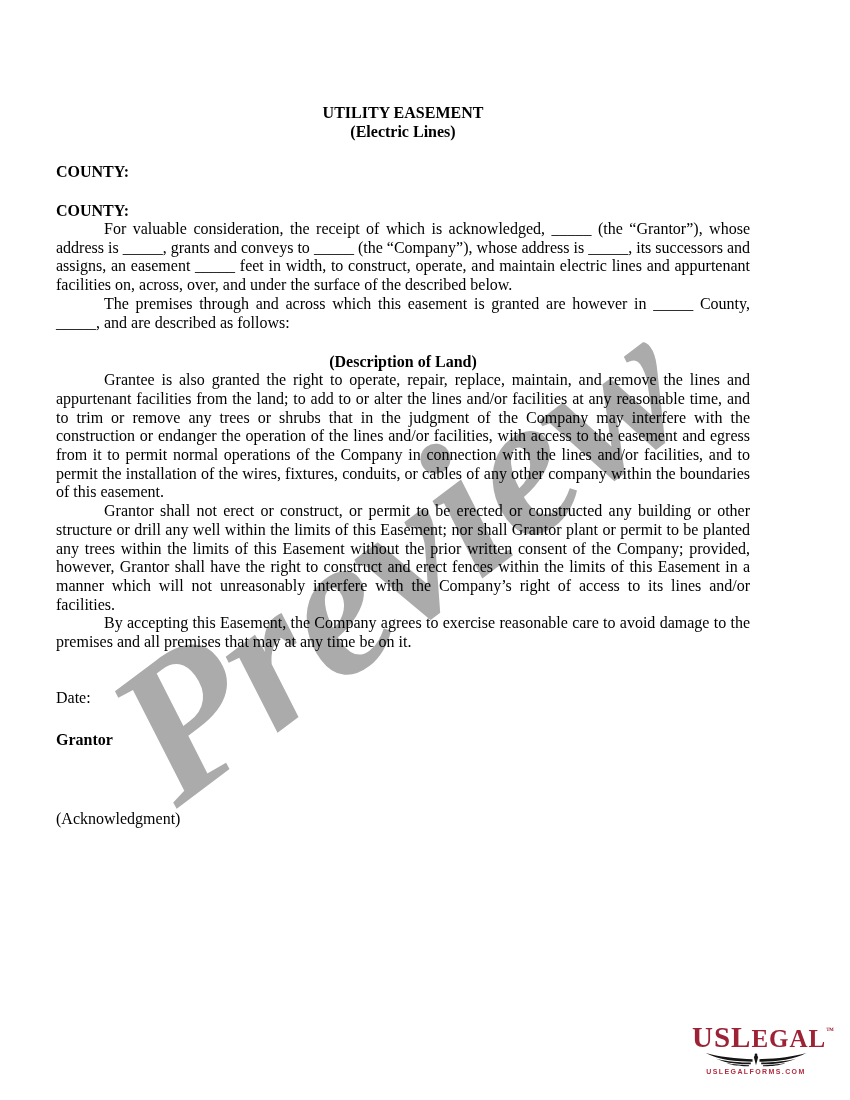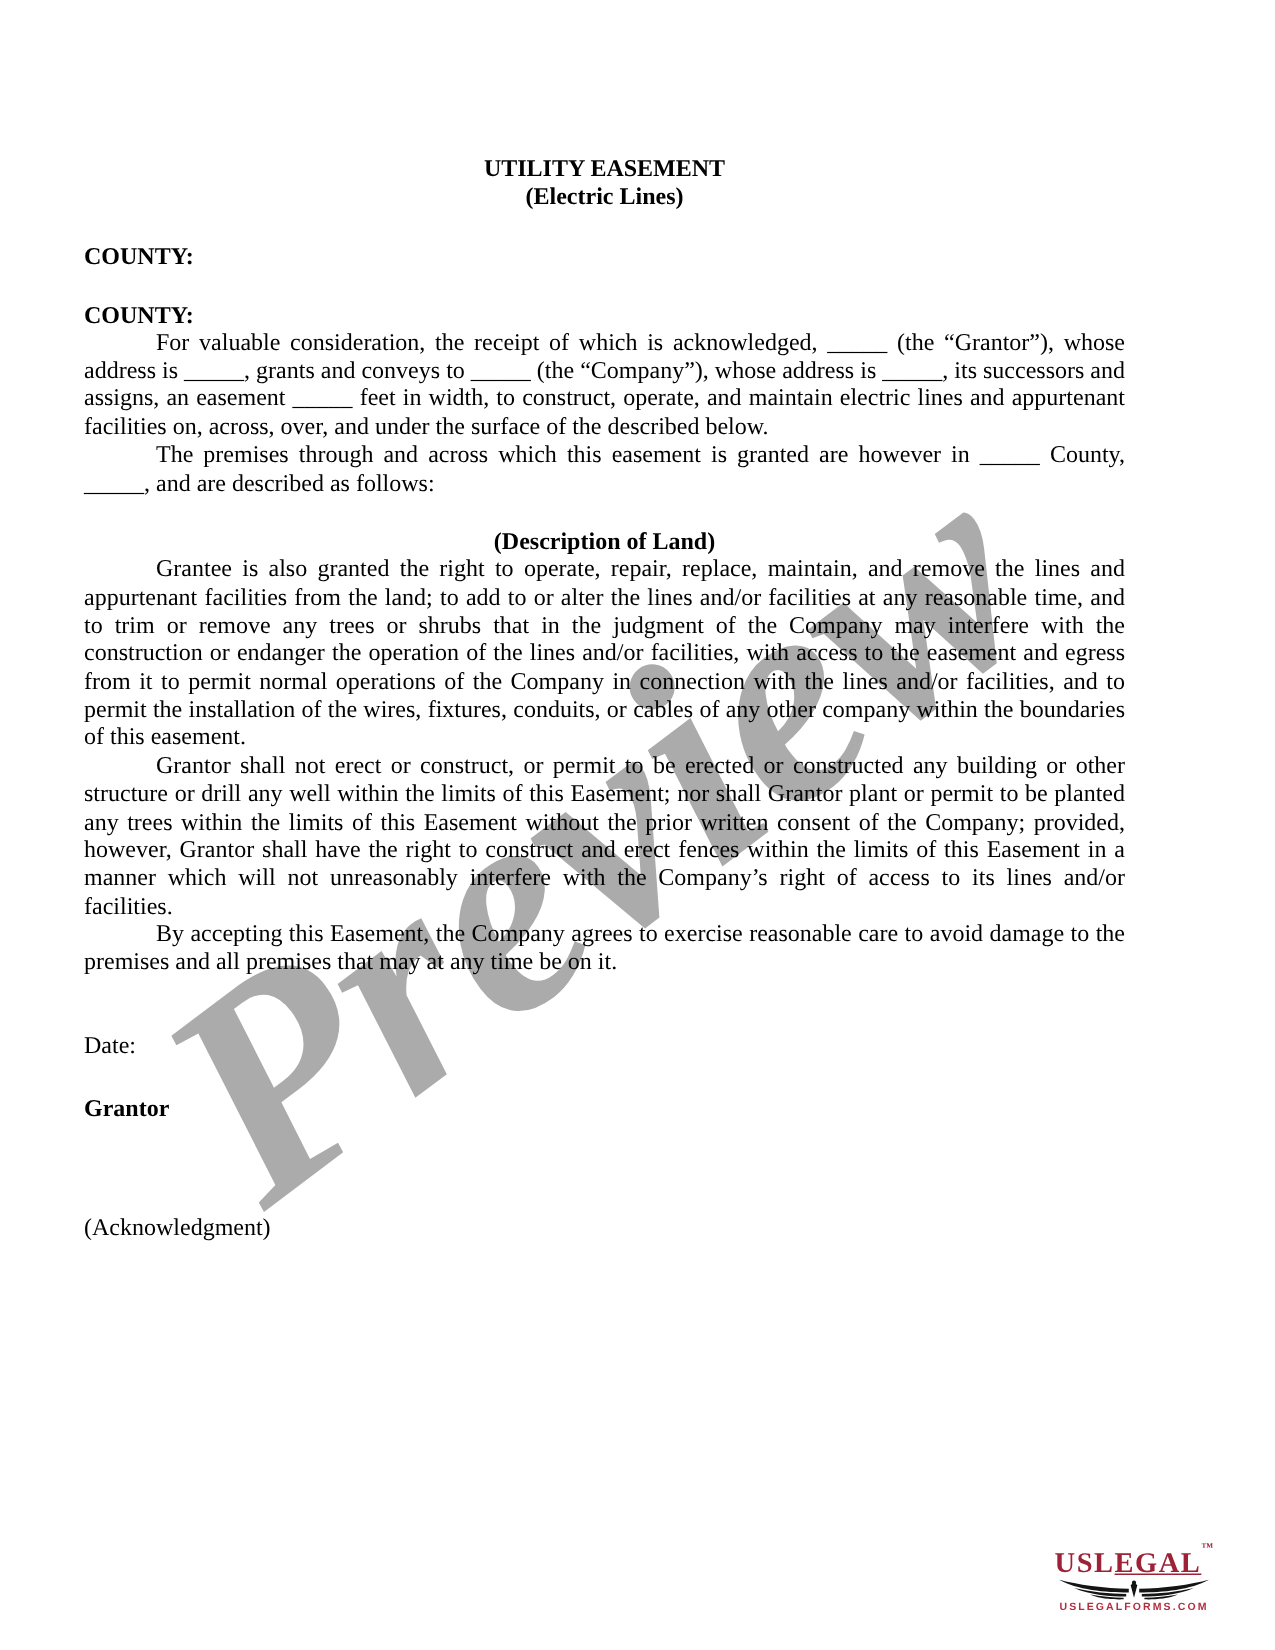--- a/index.html
+++ b/index.html
@@ -71,22 +71,22 @@
     text-align:center;
     z-index:1;
   }
   .logo-brand{
     font-family:"Liberation Serif","DejaVu Serif",serif;
     font-weight:bold;
     color:var(--brand-color,#9d2235);
     line-height:1;
     white-space:nowrap;
   }
-  .logo-brand .big{font-size:19px;letter-spacing:1px;}
-  .logo-brand .small{font-size:19px;letter-spacing:1px;text-decoration:underline;}
+  .logo-brand .big{font-size:29px;letter-spacing:1px;}
+  .logo-brand .small{font-size:25px;letter-spacing:1px;}
   .logo-brand .tm{
     font-size:8px;
     vertical-align:14px;
     letter-spacing:0;
   }
   .logo-wings{display:block;margin:1px auto 0 auto;width:104px;height:14px;}
   .logo-tagline{
     margin-top:1px;
     font-family:"Liberation Sans","DejaVu Sans",sans-serif;
     font-weight:bold;

